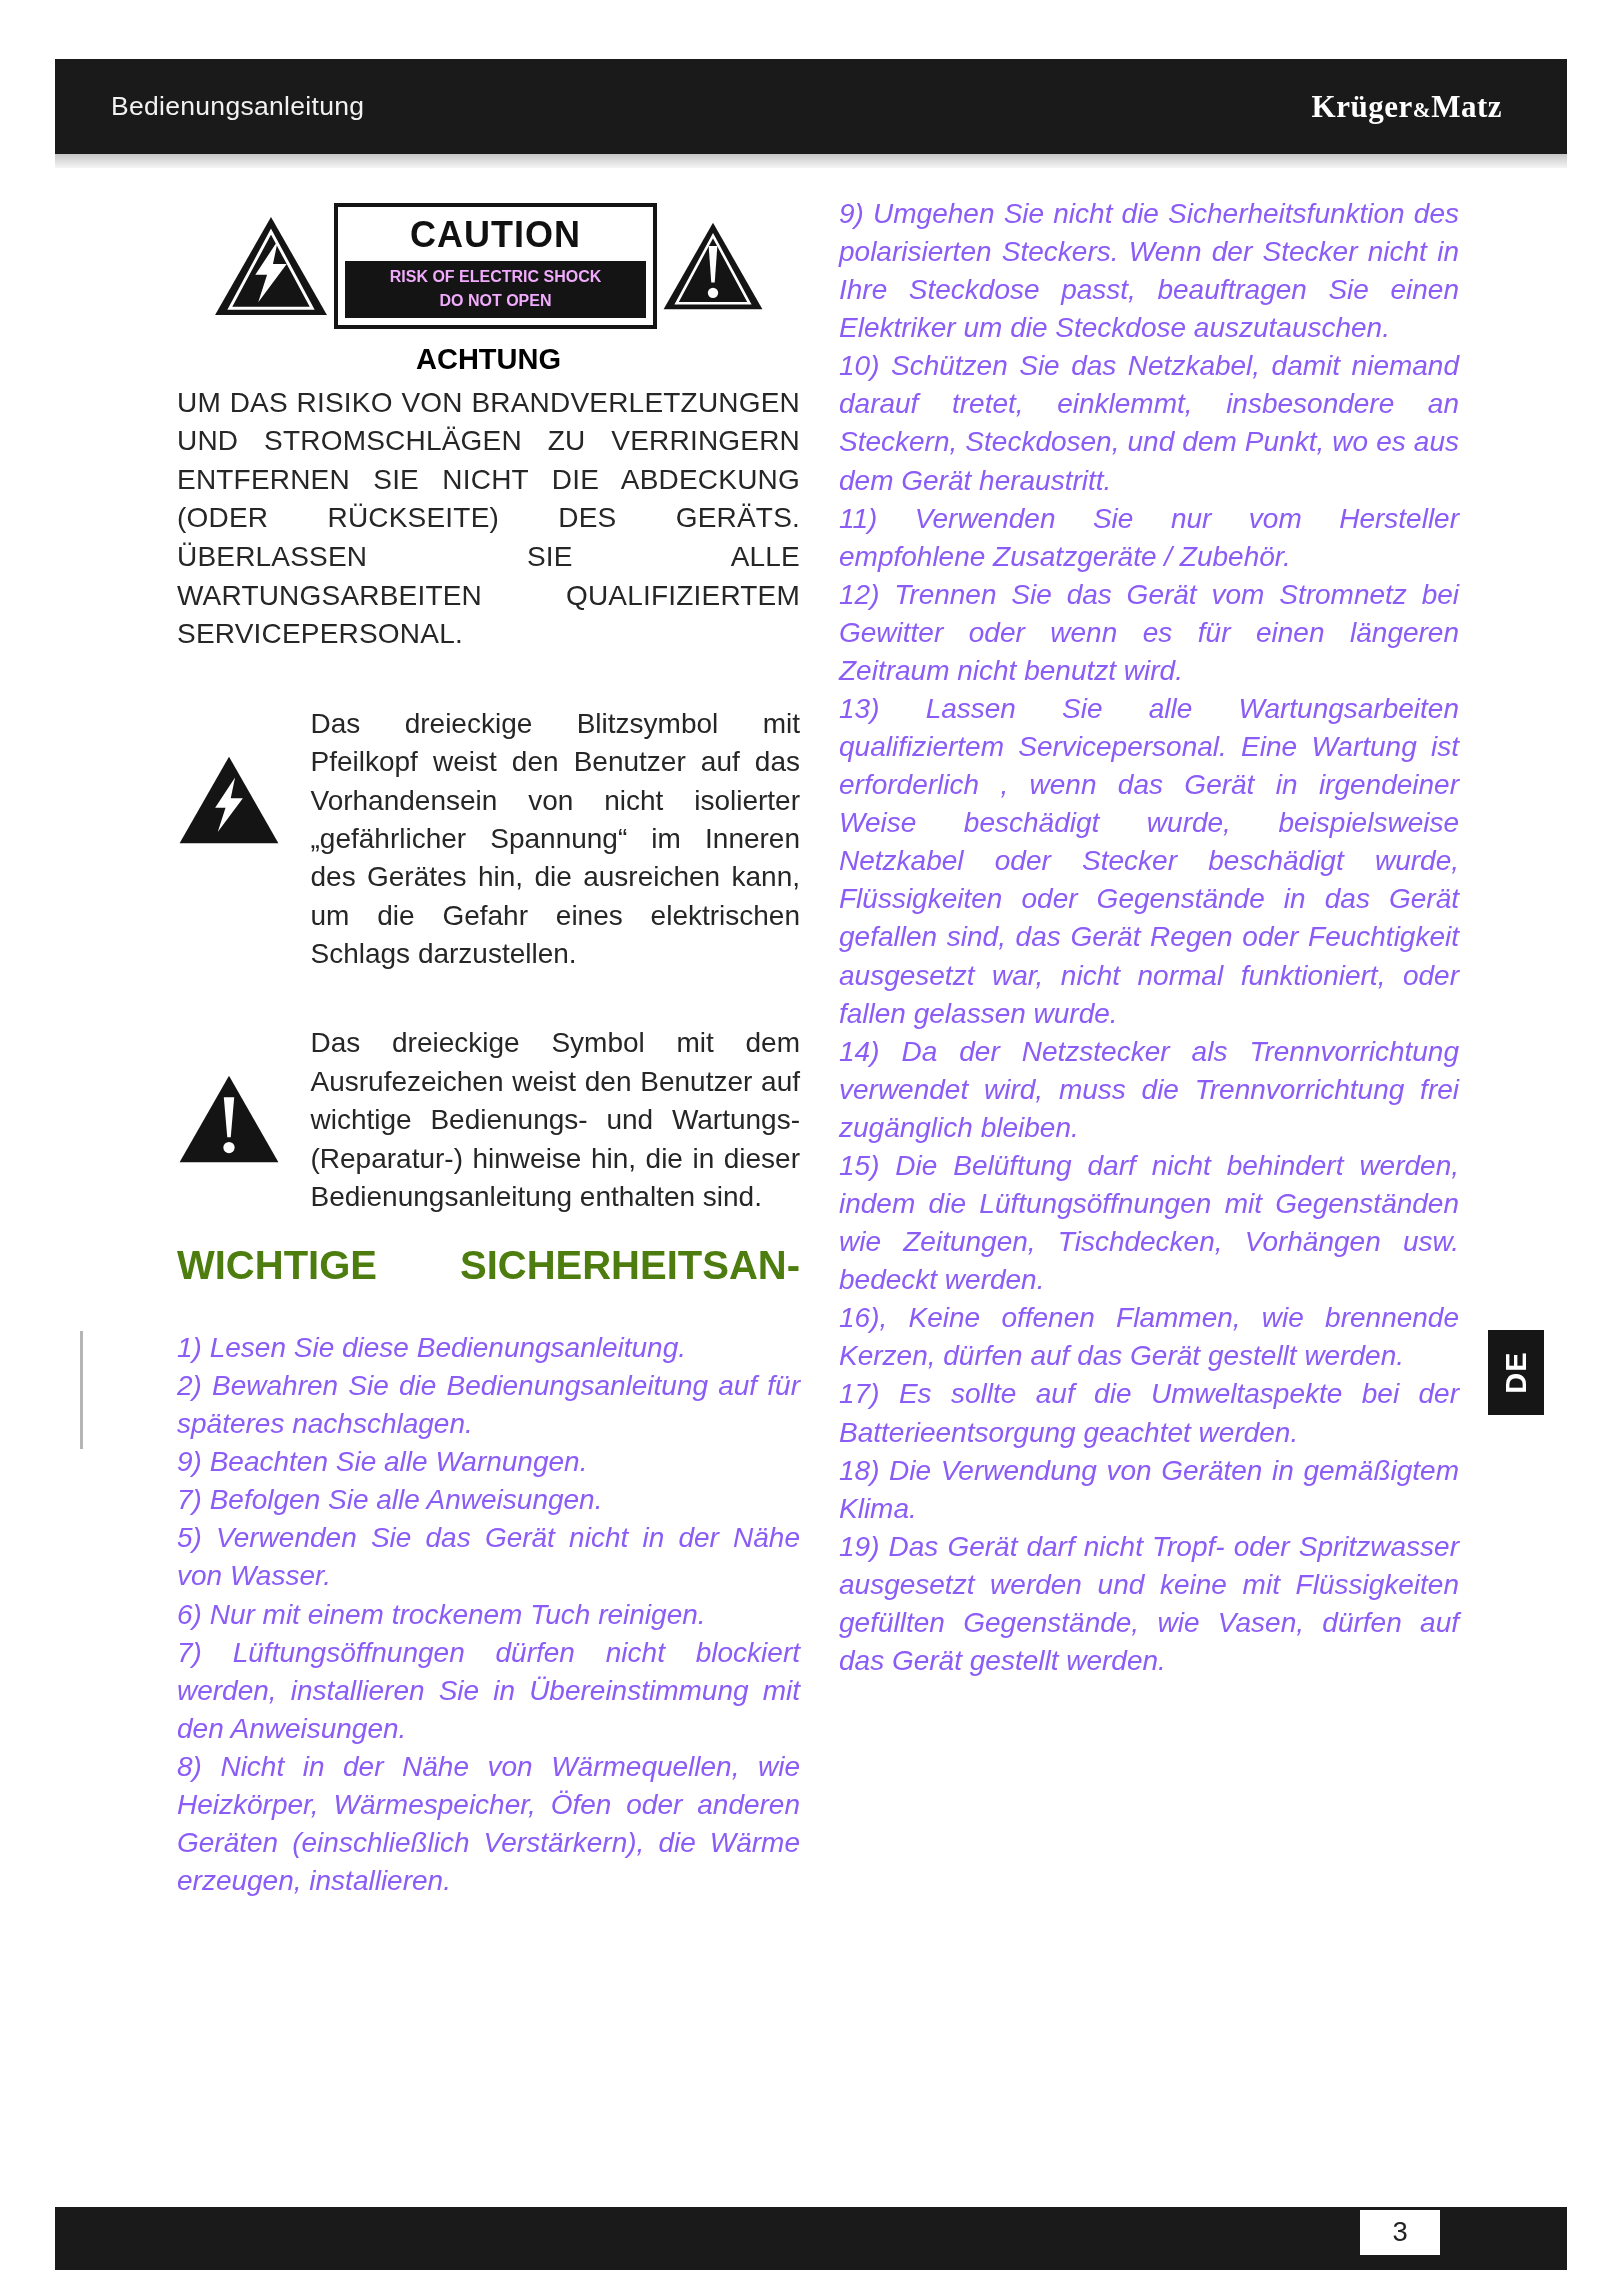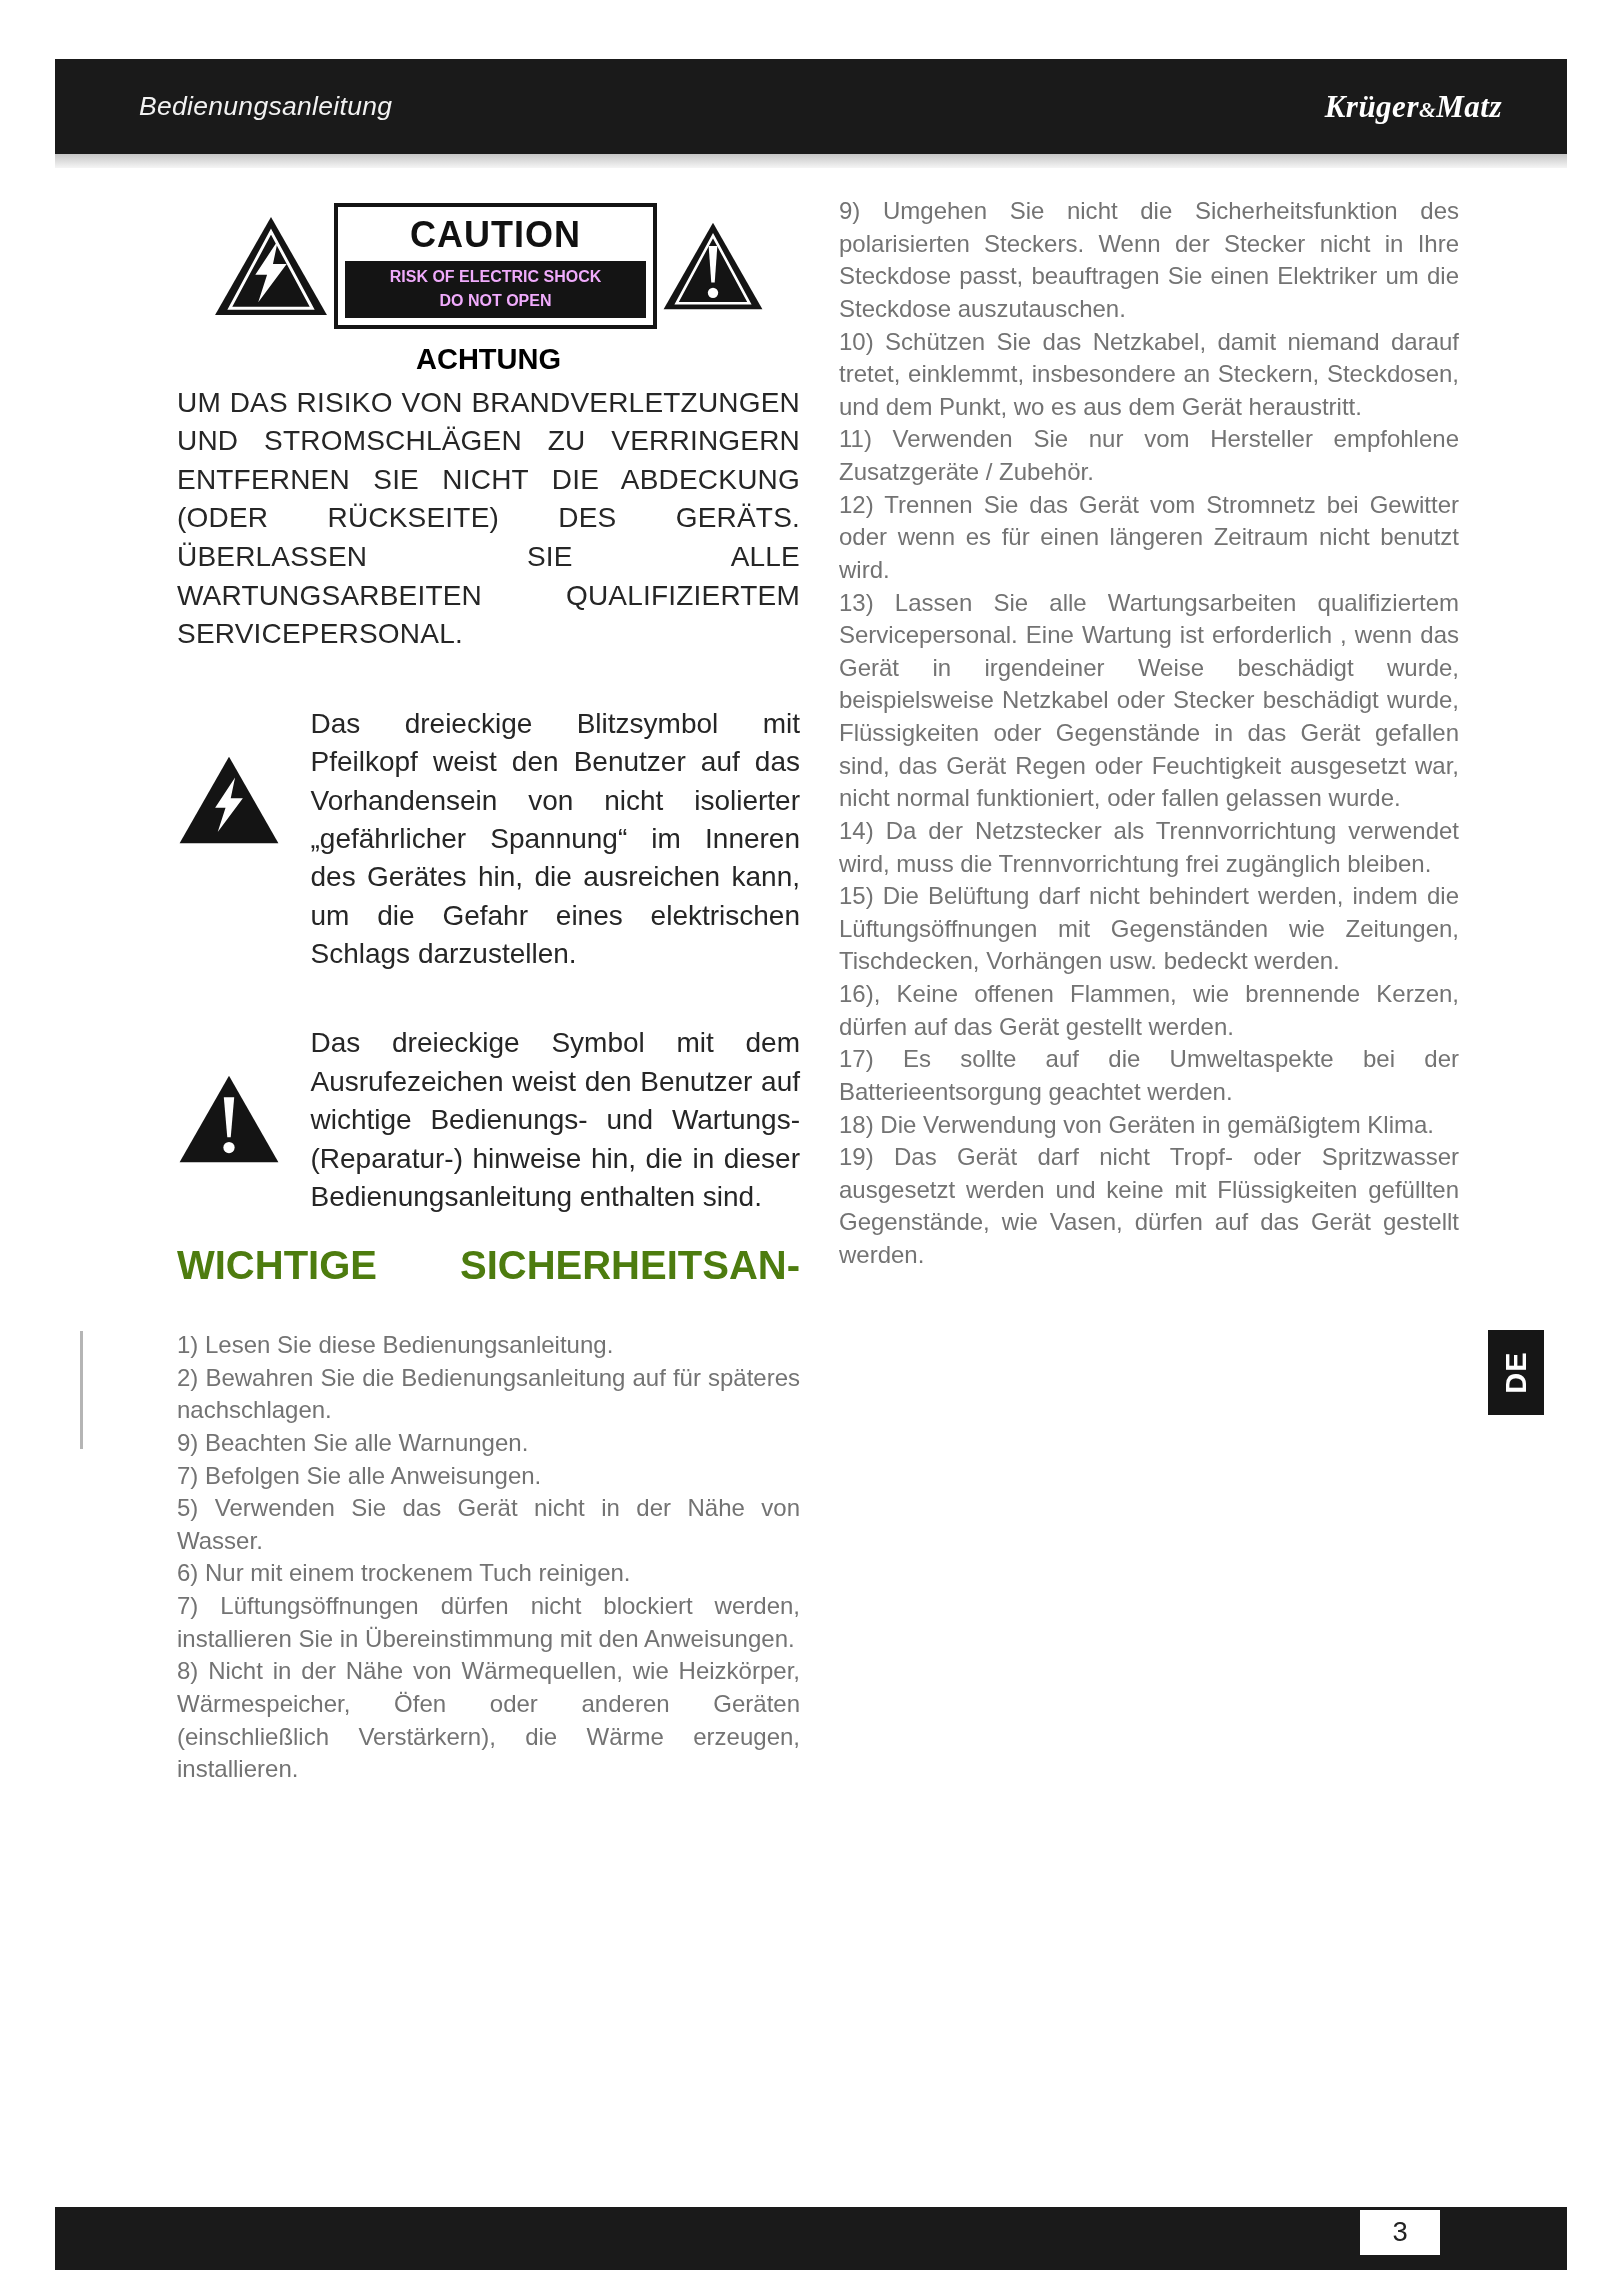--- a/index.html
+++ b/index.html
@@ -16,22 +16,21 @@
 
   
   .header {
     position: absolute;
     left: 55px; top: 59px;
     width: 1512px; height: 95px;
     background: #1a1a1a;
     display: flex;
     align-items: center;
     justify-content: space-between;
-    padding: 0 65px 0 84px;
-    font-style: italic;
+    padding: 0 65px 0 56px;
   }
   .header-title { color: #f2f2f2; font-size: 26.5px; letter-spacing: 0.3px; }
   .brand {
     color: #ffffff;
     font-family: "Liberation Serif", serif;
     font-weight: 700;
     font-size: 31px;
     letter-spacing: 0.5px;
     white-space: nowrap;
   }
@@ -117,25 +116,26 @@
     font-weight: 700;
     font-size: 40px;
     color: #4d7c0f;
     line-height: 1.22;
   }
   .sec-title .l1 { text-align: justify; text-align-last: justify; }
 
   
   .list { margin-top: 39px; }
   p.item {
-    font-size: 24px;
+    font-size: 28px;
     line-height: 1.36;
     text-align: justify;
     margin: 0;
-    color: #737373;
+    color: #8b5cf6;
+    font-style: italic;
   }
 
   
   .de-tab {
     position: absolute;
     left: 1488px; top: 1330px;
     width: 56px; height: 85px;
     background: #161616;
     display: flex;
     align-items: center;

